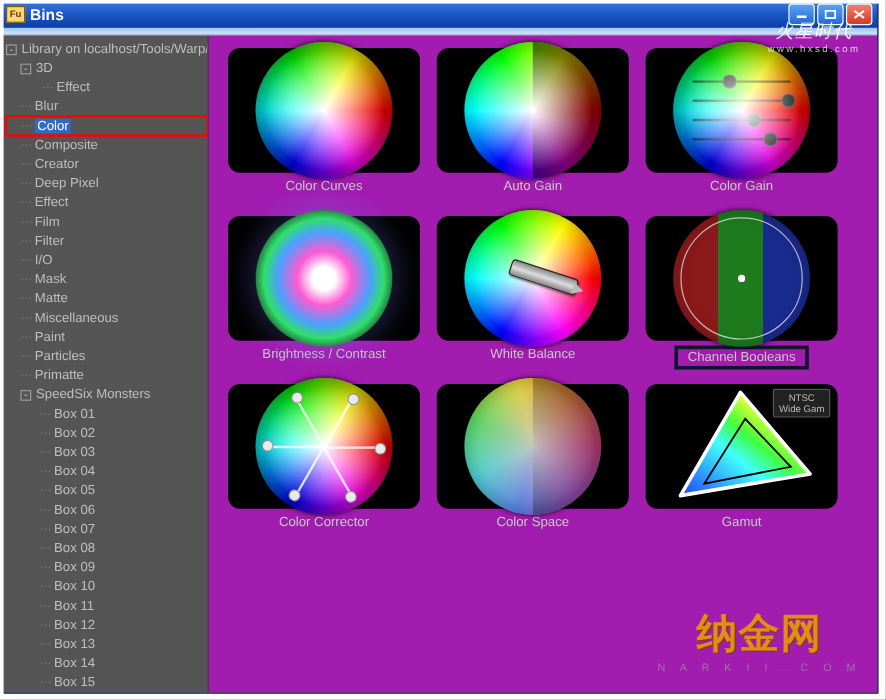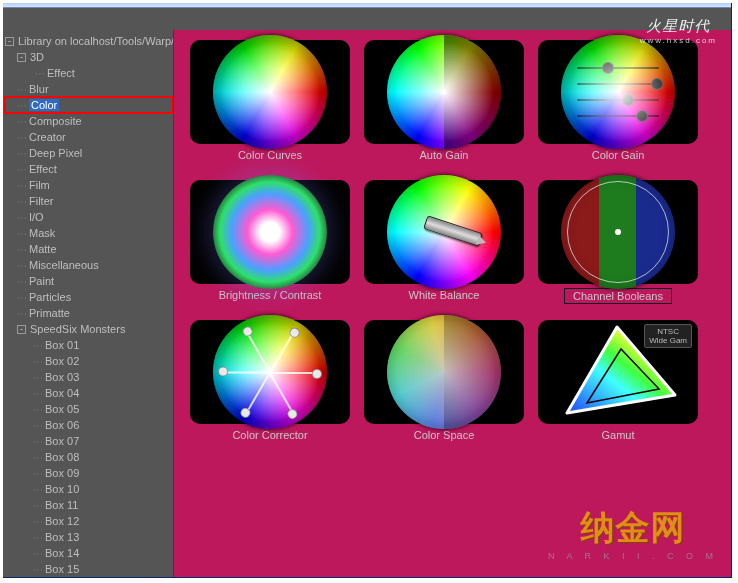--- a/index.html
+++ b/index.html
@@ -107,21 +107,21 @@
     padding: 0 2px;
   }
   .tree .row.highlighted {
     outline: 2px solid #ff0000;
     outline-offset: -1px;
     z-index: 5;
   }
   .tree .row .dots { color: #7a7a7a; margin-right: 3px; font-size: 10px; letter-spacing:-1px;}
   .previews {
     flex: 1;
-    background: #be185d;
+    background: #a21caf;
     padding: 10px 10px 0 12px;
     overflow: hidden;
     border-left: 1px solid #3c3c3c;
     position: relative;
   }
   .grid {
     display: grid;
     grid-template-columns: repeat(3, 168px);
     grid-auto-rows: 140px;
     gap: 0 6px;
@@ -140,21 +140,21 @@
     display: flex; align-items: center; justify-content: center;
   }
   .cap {
     margin-top: 4px;
     color: #c8c8c8;
     font-size: 11px;
     text-align: center;
     padding: 1px 3px;
   }
   .cap.hl {
-    border: 1px solid #0f172a;
+    border: 3px solid #0f172a;
     padding: 1px 8px;
   }
   
   .wheel {
     width: 108px; height: 108px;
     border-radius: 50%;
     position: relative;
     box-shadow: 0 0 4px rgba(0,0,0,0.9), inset 0 0 14px rgba(0,0,0,0.28);
   }
   .wheel.hue {
@@ -268,20 +268,42 @@
   
   .outer {
     position:absolute; left:0; top:0; right:0; bottom:0;
     border: 3px solid #fff; pointer-events:none;
   }
 </style>
 </head>
 <body>
 
 <div class="window">
+  <div class="titlebar">
+    <div class="appicon">Fu</div>
+    <span>Bins</span>
+    <div class="win-btns">
+      <div class="win-btn min">
+        <svg width="10" height="8">
+            <line x1="1" y1="6" x2="9" y2="6" stroke="#fff" stroke-width="2"></line>
+          </svg>
+      </div>
+      <div class="win-btn max">
+        <svg width="10" height="8">
+            <rect x="1" y="1" width="8" height="6" fill="none" stroke="#fff" stroke-width="1.5"></rect>
+          </svg>
+      </div>
+      <div class="win-btn close">
+        <svg width="10" height="8">
+            <line x1="1" y1="1" x2="9" y2="7" stroke="#fff" stroke-width="1.8"></line>
+            <line x1="9" y1="1" x2="1" y2="7" stroke="#fff" stroke-width="1.8"></line>
+          </svg>
+      </div>
+    </div>
+  </div>
   <div class="toolbar-sep"></div>
 
   <div class="watermark-top">
     <div class="w1">火星时代</div>
     <div class="w2">www.hxsd.com</div>
   </div>
 
   <div class="body-area">
 
     <div class="tree">

